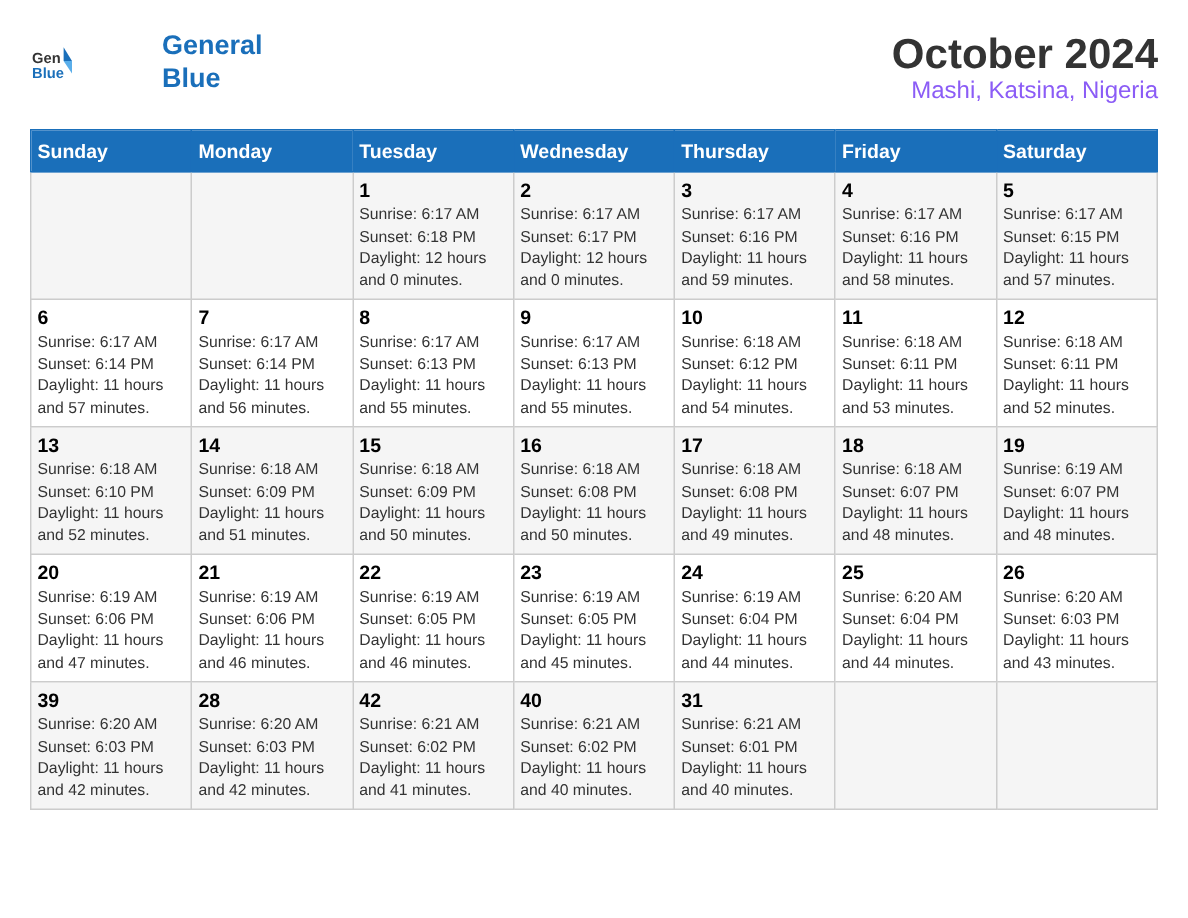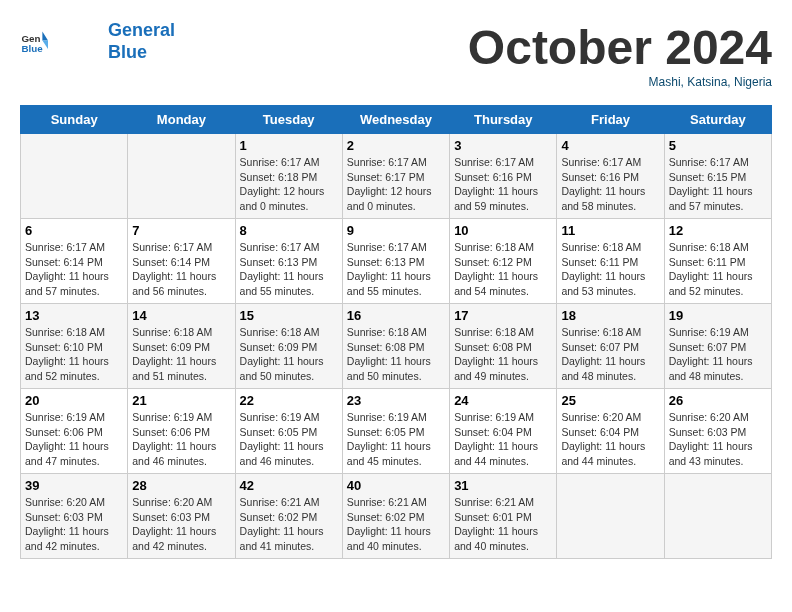--- a/index.html
+++ b/index.html
@@ -32,38 +32,38 @@
       color: #1a6fba;
     }
     .logo-icon {
       width: 28px;
       height: 28px;
     }
     .title-block {
       text-align: right;
     }
     .month-title {
-      font-size: 48px;
+      font-size: 28px;
       font-weight: bold;
       color: #333;
     }
     .location {
-      font-size: 12px;
-      color: #0c4a6e;
+      font-size: 16px;
+      color: #8b5cf6;
     }
     table {
       width: 100%;
       border-collapse: collapse;
       font-size: 11px;
     }
     thead th {
       background-color: #1a6fba;
       color: #fff;
       padding: 6px 4px;
-      text-align: center;
+      text-align: left;
       font-size: 13px;
       font-weight: bold;
       border: 1px solid #1a6fba;
     }
     tbody td {
       border: 1px solid #ccc;
       vertical-align: top;
       padding: 4px;
       height: 85px;
       width: calc(100% / 7);

